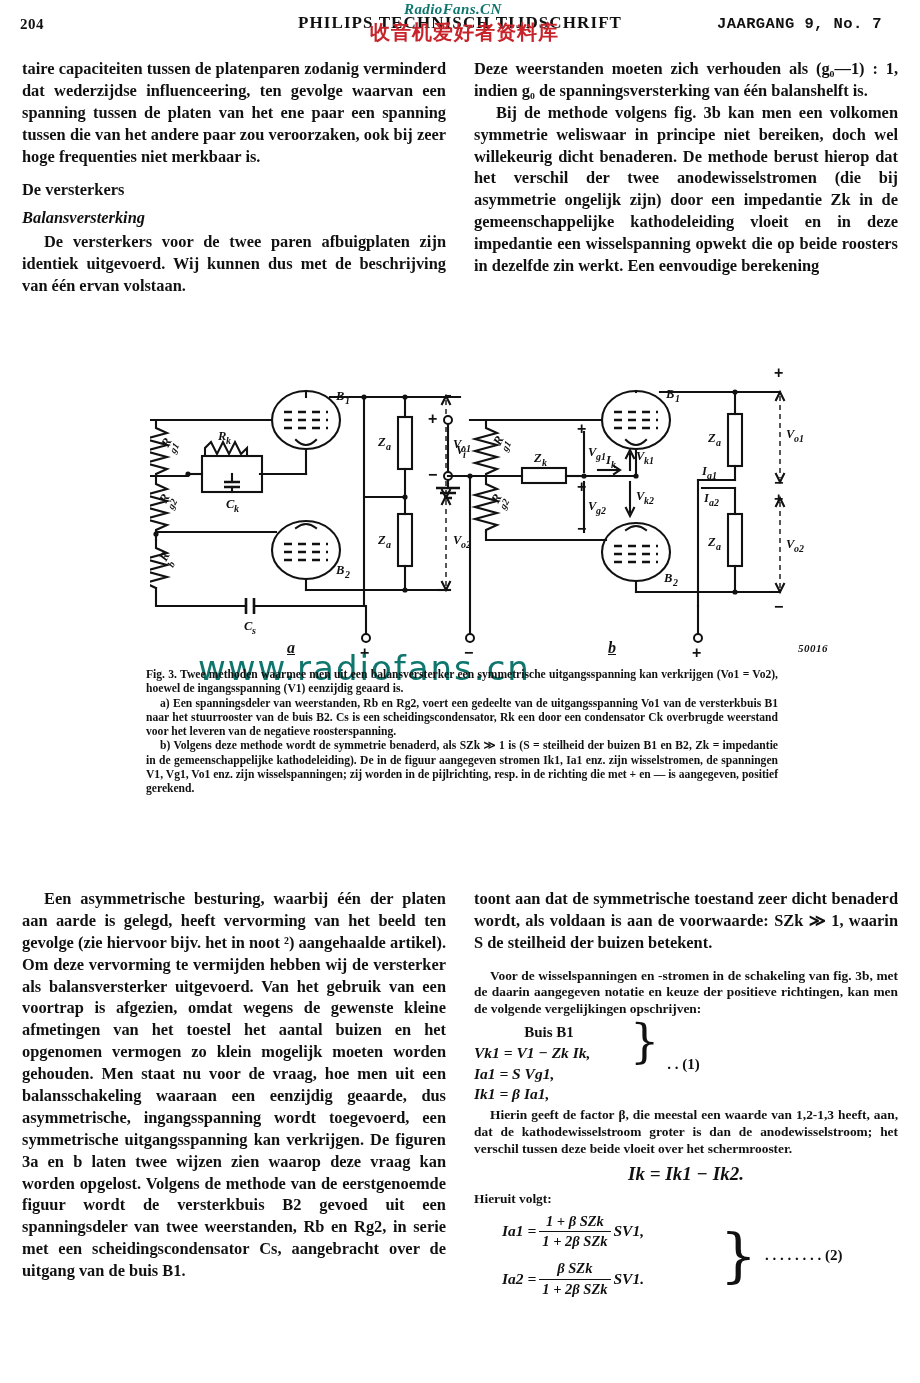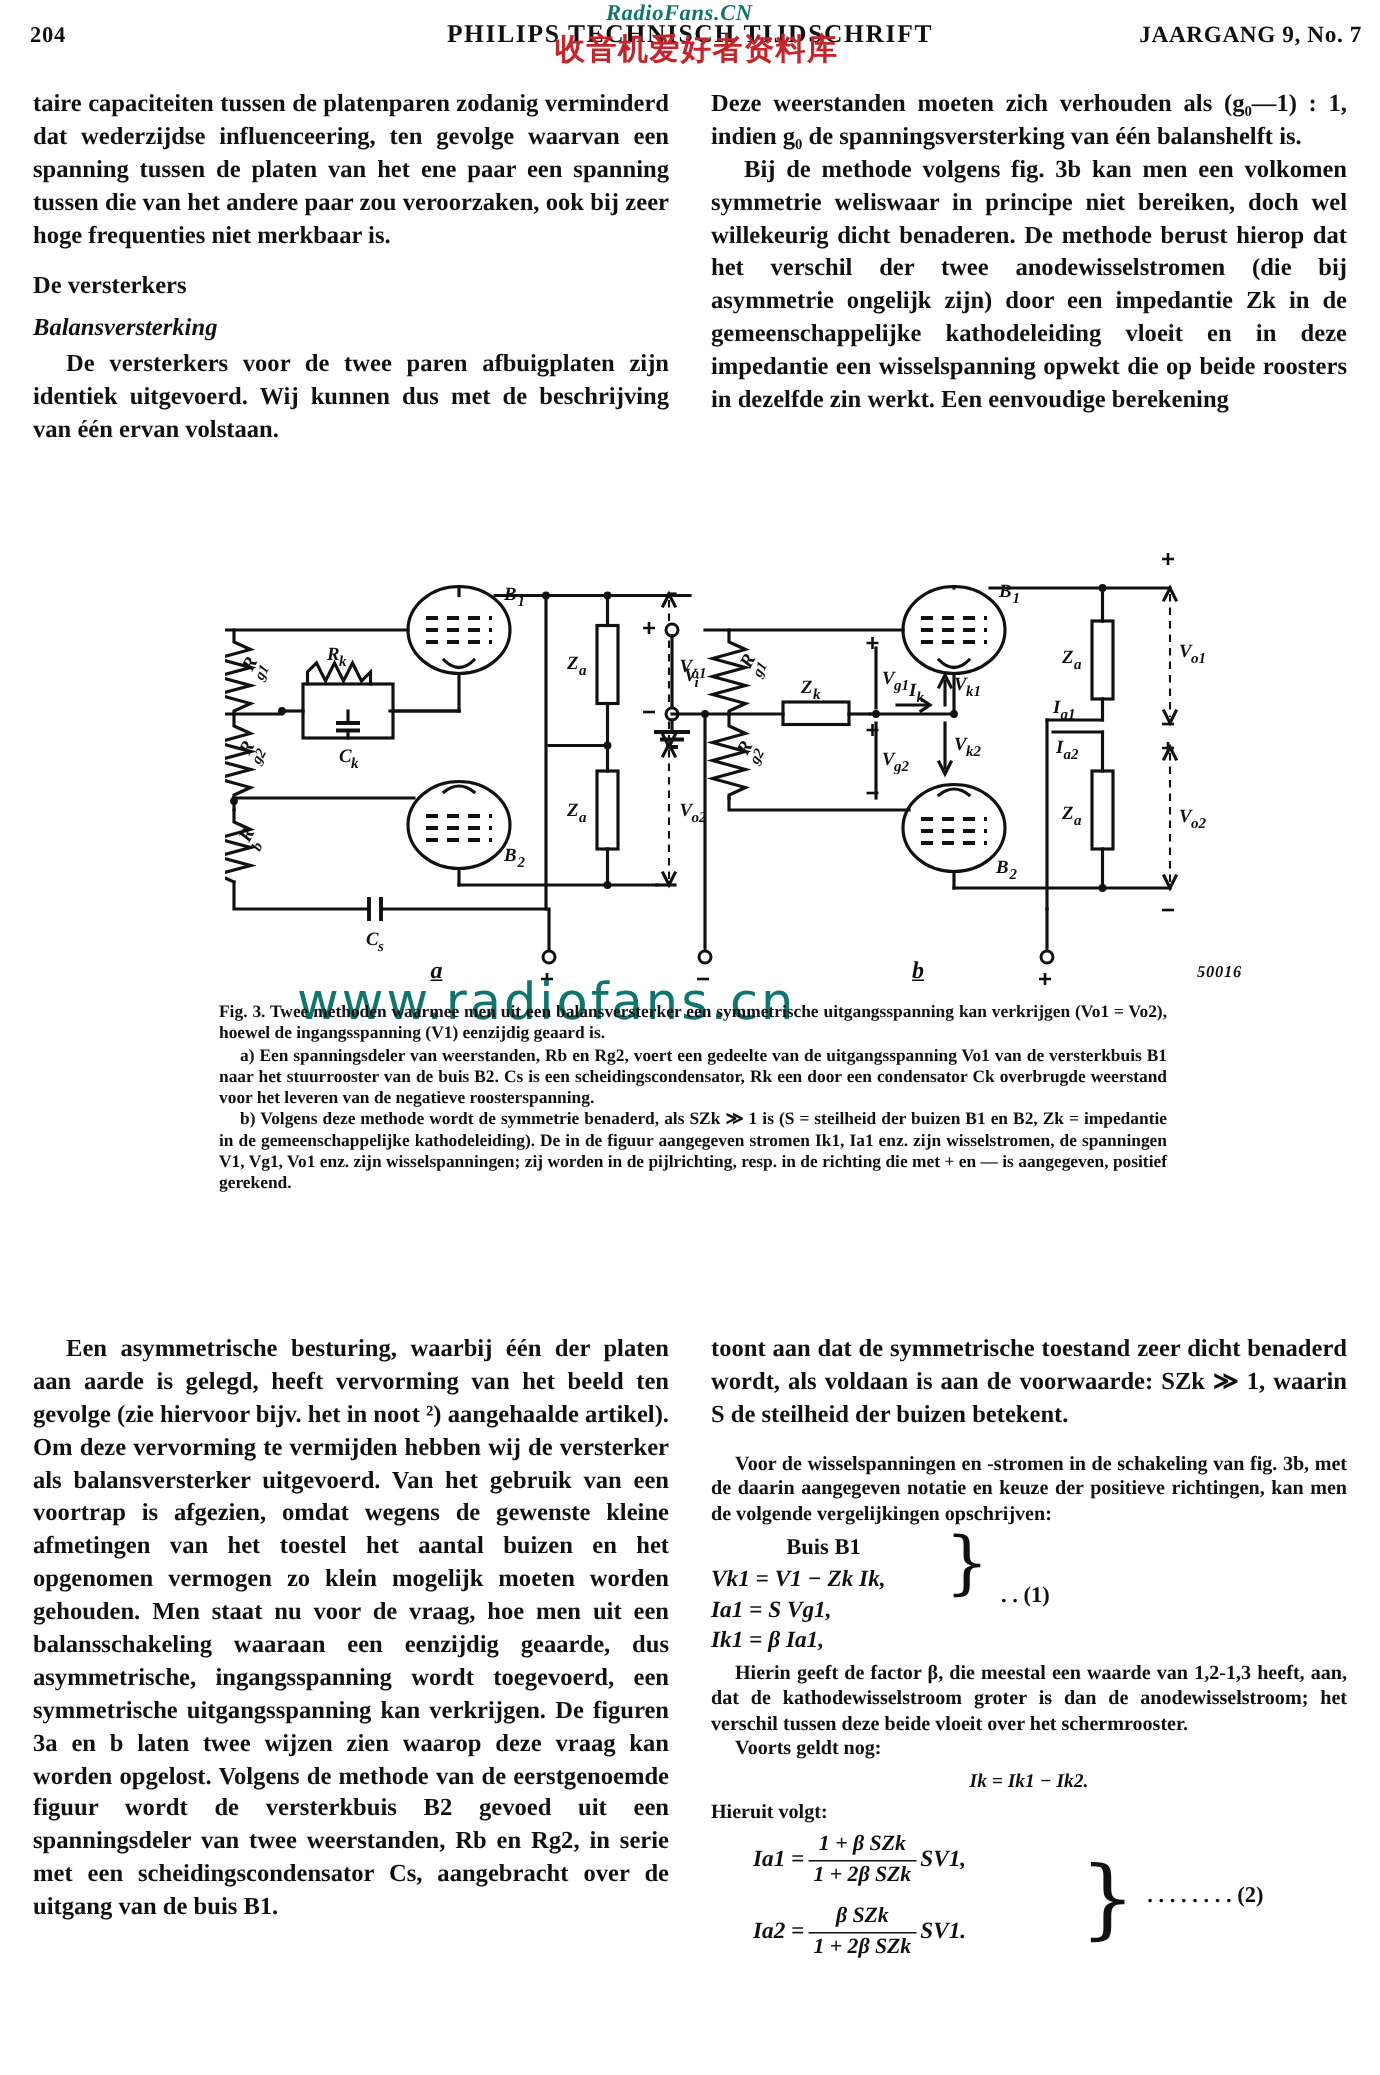--- a/index.html
+++ b/index.html
@@ -17,22 +17,22 @@
   }
   .rh-page{
     position:absolute;left:20px;top:6px;
     font-weight:bold;font-size:15px;letter-spacing:.5px;
   }
   .rh-title{
     position:absolute;left:0;right:0;top:3px;text-align:center;
     font-weight:bold;font-size:17px;letter-spacing:1.1px;
   }
   .rh-issue{
-    position:absolute;right:12px;top:5px;
-    font-weight:bold;font-size:15.5px;letter-spacing:.4px;
+    position:absolute;right:38px;top:5px;
+    font-weight:bold;font-size:15.5px;letter-spacing:.4px;font-family:Liberation Mono, monospace;
   }
 
   
   .wm-red{
     position:absolute;left:392px;top:0px;width:300px;height:48px;
     pointer-events:none;text-align:left;
   }
   .wm-red .wm-latin{
     position:absolute;left:12px;top:1px;
     font-family:"Liberation Serif",serif;font-style:italic;font-weight:bold;
@@ -99,21 +99,21 @@
   .eqrow{display:flex;align-items:flex-start;}
   .eqcol{width:150px;text-align:left;}
   .eqcol.c2{width:150px;}
   .eqhead{text-align:center;font-size:15px;margin-bottom:1px;}
   .eqline{font-size:15.5px;line-height:1.34;font-style:italic;white-space:nowrap;}
   .brace{
     font-size:46px;line-height:.78;font-weight:400;
     margin-left:6px;margin-top:2px;font-family:"DejaVu Serif",serif;
   }
   .eqtag{margin-left:8px;align-self:center;font-size:15px;font-style:normal;white-space:nowrap;}
-  .eqcenter{text-align:center;font-size:13px;font-style:italic;margin:4px 0;}
+  .eqcenter{text-align:center;font-size:19px;font-style:italic;margin:4px 0;}
 
   .frac{display:inline-block;vertical-align:middle;text-align:center;margin:0 3px;}
   .frac .num{display:block;padding:0 3px;font-size:14.5px;}
   .frac .den{display:block;border-top:1.6px solid #111;padding:0 3px;font-size:14.5px;}
 
   .smallpar{font-size:13.4px;line-height:1.25;text-align:justify;font-weight:bold;}
   .smallpar p{margin:0;text-indent:16px;}
   .smallpar p.noind{text-indent:0;}
   .lead{margin-top:14px;}
 </style>
@@ -494,21 +494,20 @@
           <div class="eqline">Ia1 = S Vg1,</div>
           <div class="eqline">Ik1 = β Ia1,</div>
         </div>
         <div class="brace">}</div>
         <div class="eqtag">. . (1)</div>
       </div>
     </div>
 
     <div class="smallpar">
       <p>Hierin geeft de factor β, die meestal een waarde van 1,2-1,3 heeft, aan, dat de kathodewisselstroom groter is dan de anodewisselstroom; het verschil tussen deze beide vloeit over het schermrooster.</p>
-      <p>Voorts geldt nog:</p>
     </div>
 
     <div class="eqcenter">Ik = Ik1 − Ik2.</div>
 
     <div class="smallpar">
       <p class="noind">Hieruit volgt:</p>
     </div>
 
     <div class="eqblock">
       <div class="eqrow" style="align-items:center;">

